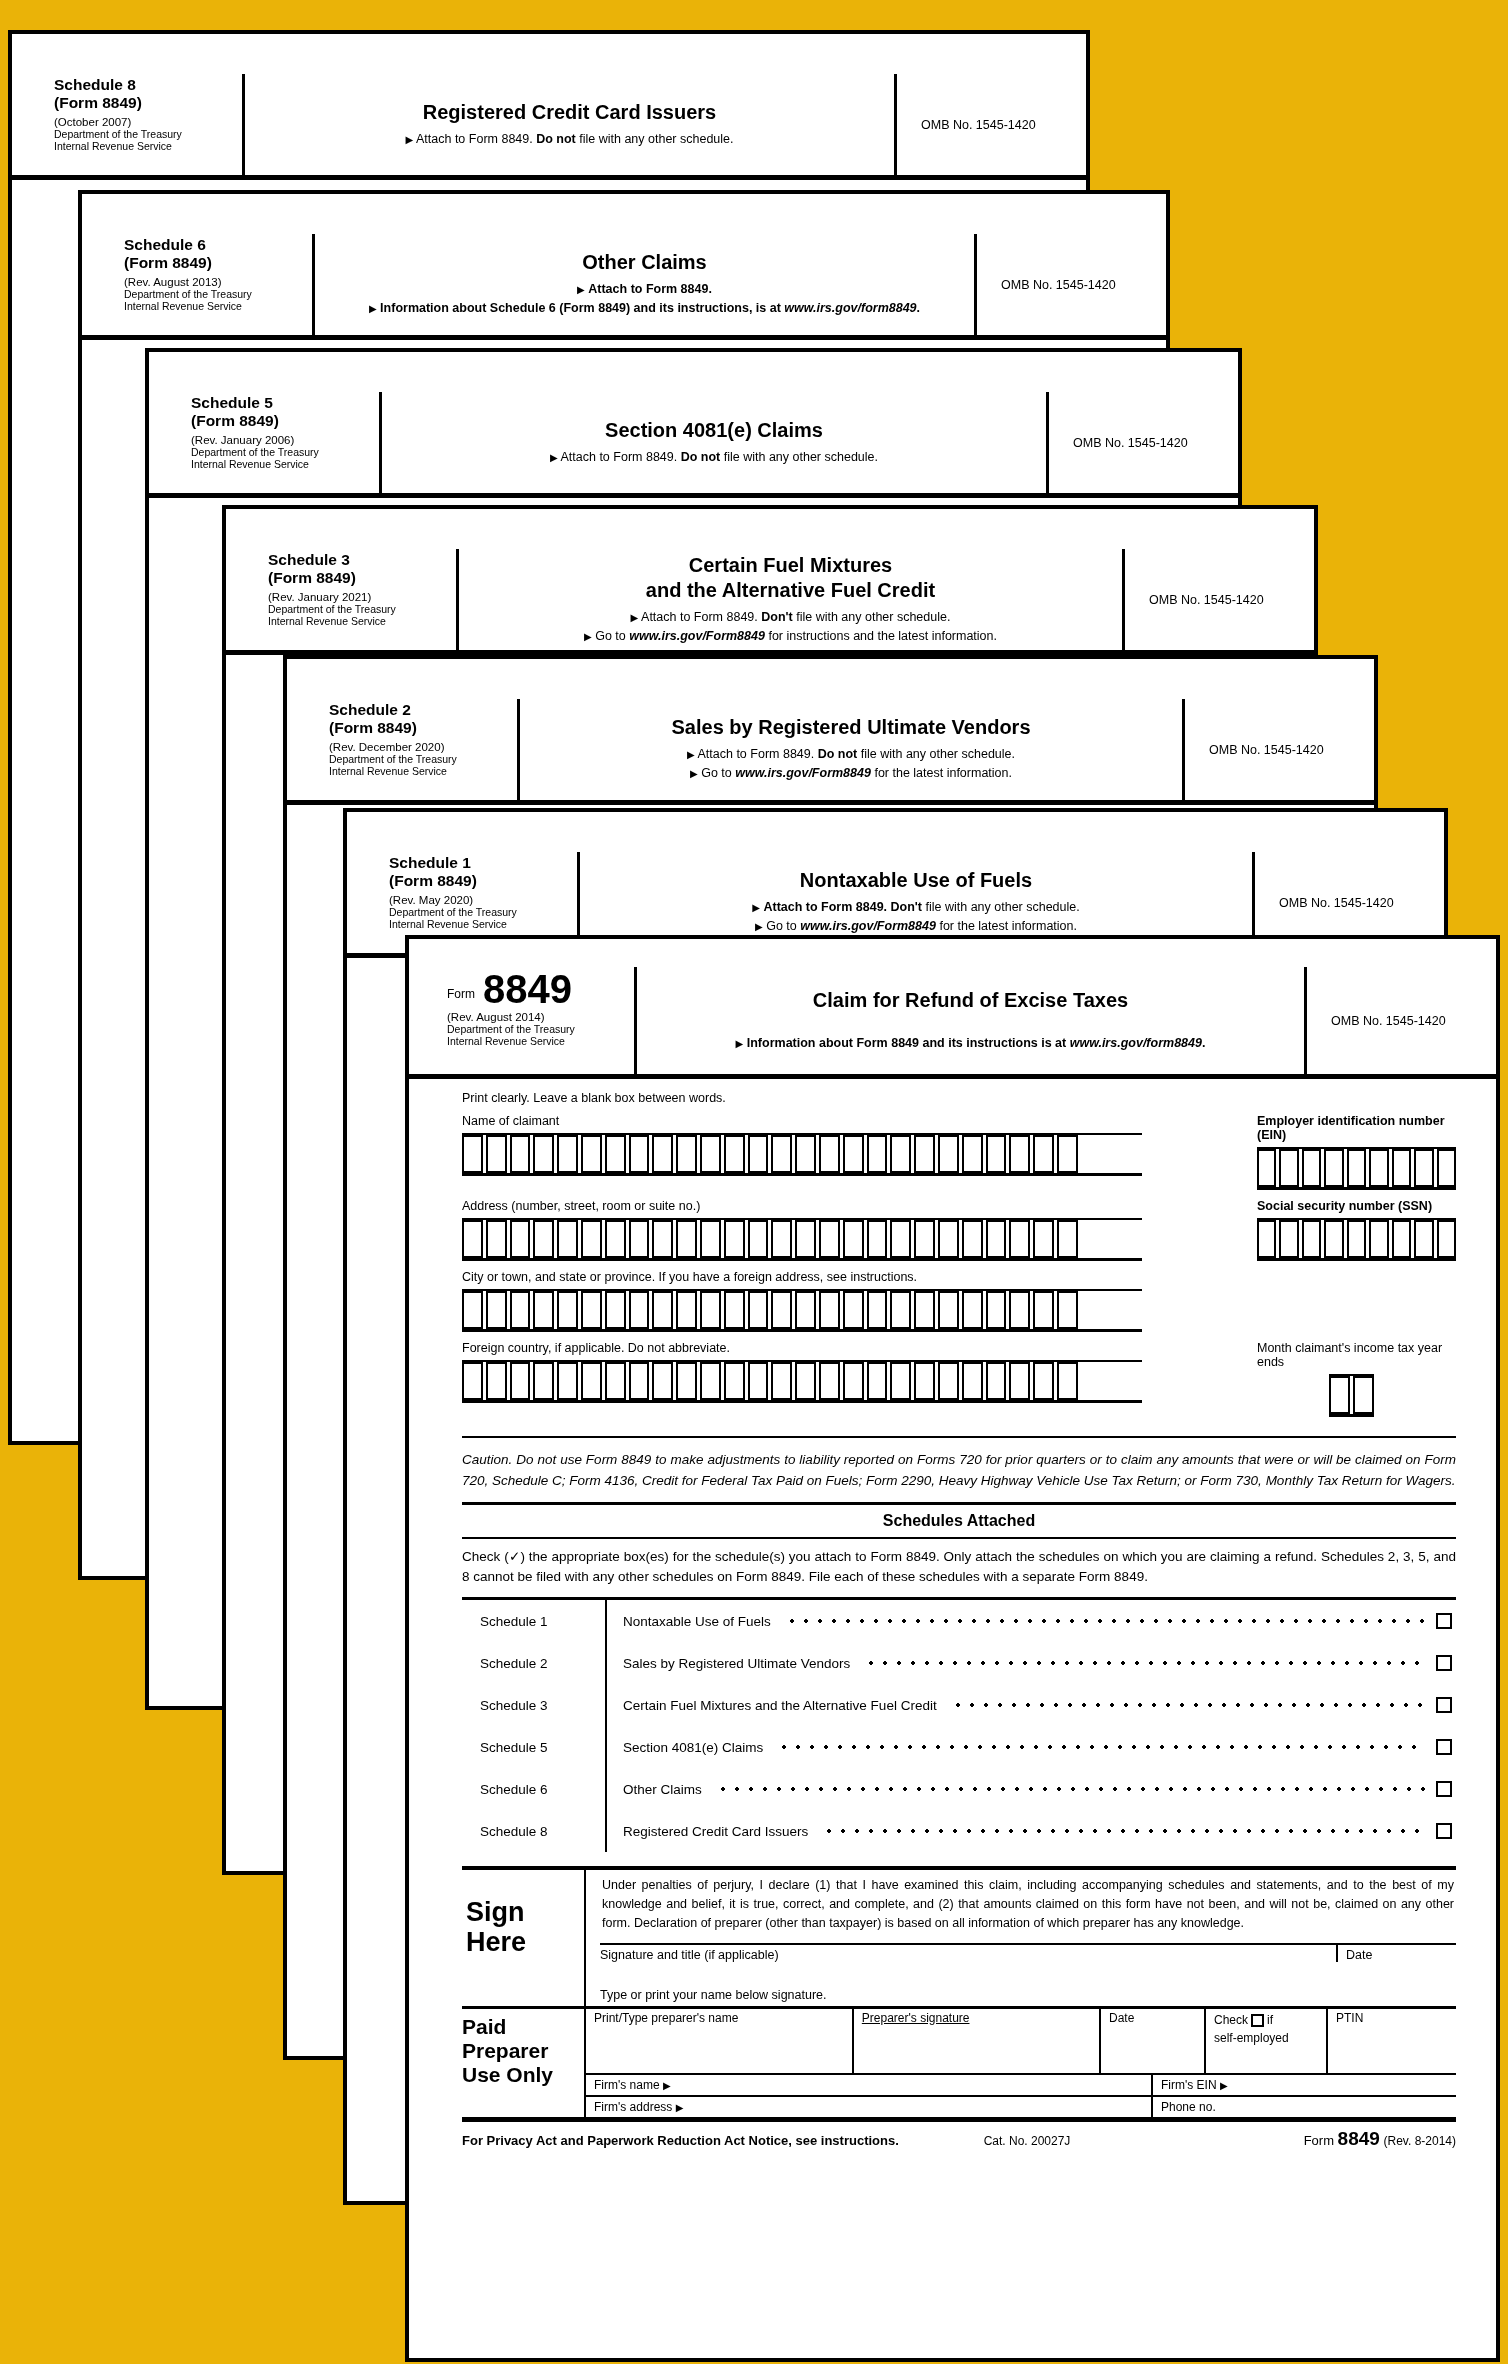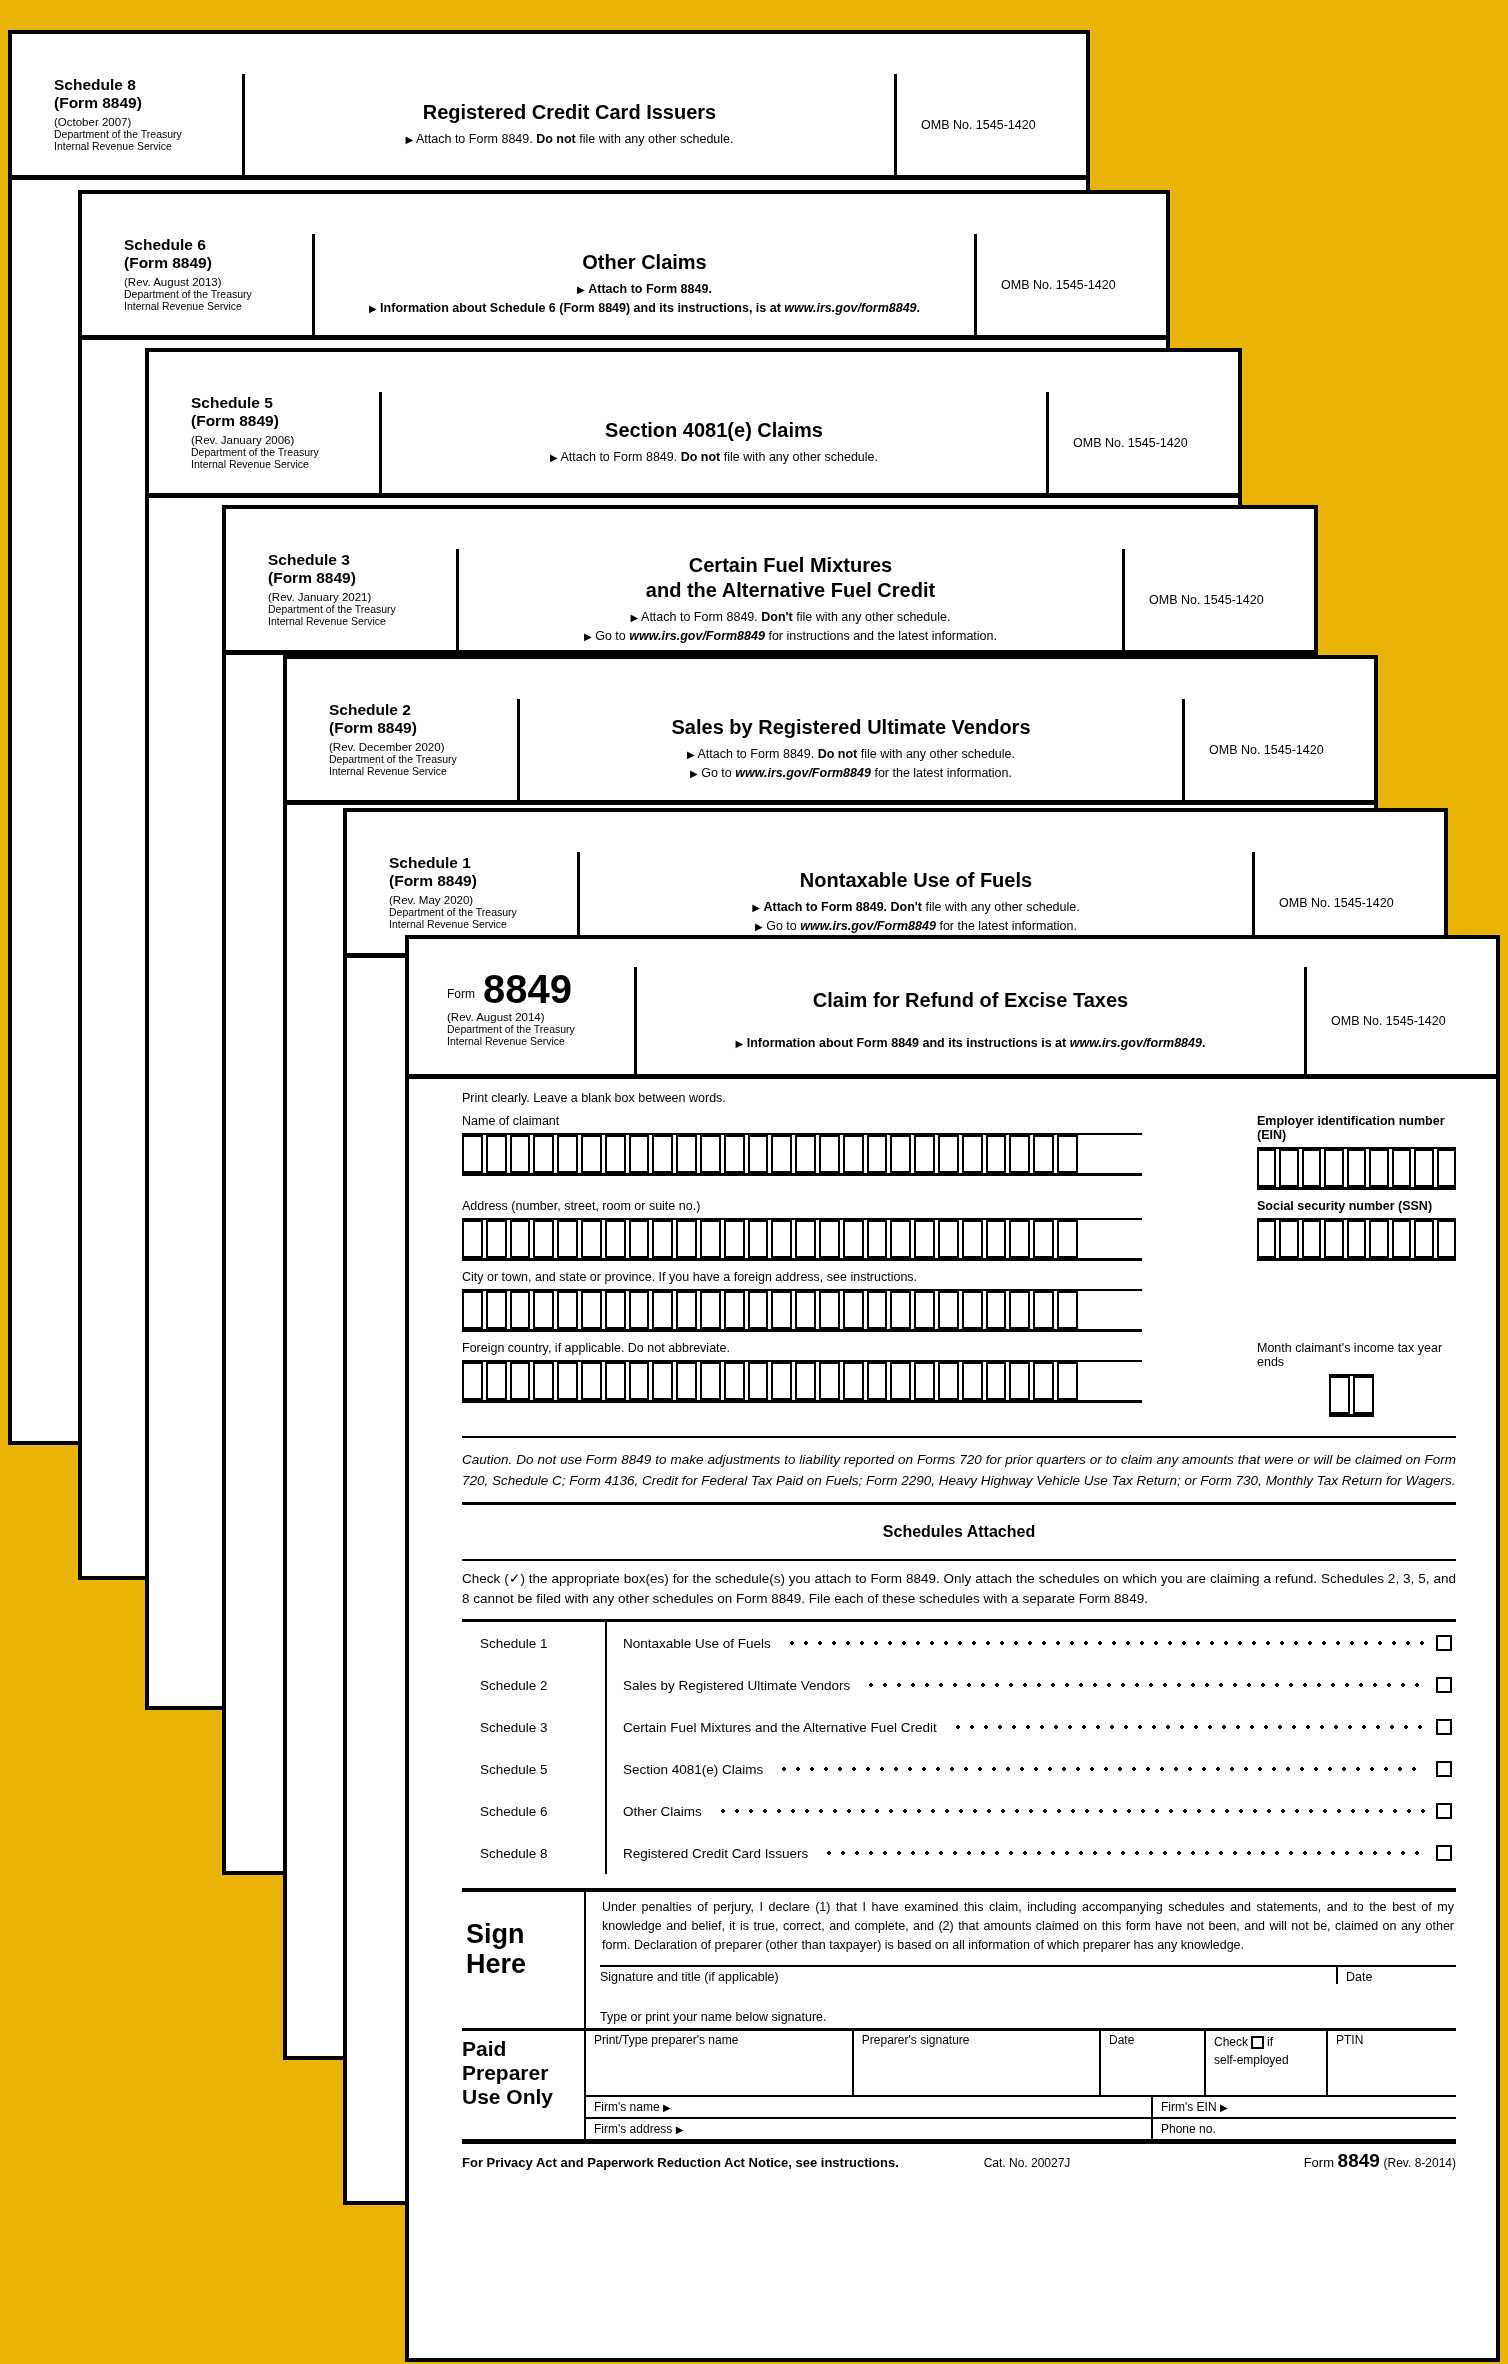--- a/index.html
+++ b/index.html
@@ -51,21 +51,21 @@
   .comb span { display:block; width:20.8px; height:38px; border:2.5px solid #000; background:#fff; }
   .comb.r9 span { width:21.5px; }
   .comb.small { display:inline-flex; }
   .month-wrap { text-align:left; padding-left:72px; margin-top:2px; }
 
   .rule-thin { border-top:2px solid #000; margin-top:18px; }
 
   .caution { font-size:13.5px; font-style:italic; line-height:1.55; text-align:justify; margin-top:12px; }
   .caution .cb { font-weight:normal; font-style:italic; }
 
-  .sa-head { text-align:center; font-weight:bold; font-size:16px; padding:18px 0; border-bottom:2px solid #000; margin-top:10px; border-top:3px solid #000; }
+  .sa-head { text-align:center; font-weight:bold; font-size:16px; padding:7px 0; border-bottom:2px solid #000; margin-top:10px; border-top:3px solid #000; }
   .sa-note { font-size:13.5px; line-height:1.5; text-align:justify; padding:8px 0 10px 0; border-bottom:3px solid #000; }
 
   .sa-table { position:relative; }
   .sa-vline { position:absolute; left:143px; top:0; bottom:0; width:2px; background:#000; }
   .srow { display:flex; align-items:center; padding:13px 0; }
   .srow-name { width:143px; font-size:13.5px; padding-left:18px; }
   .srow-desc { flex:1; display:flex; align-items:center; font-size:13.5px; padding-left:18px; }
   .leader { flex:1; height:6px; margin:0 10px 0 14px;
             background-image:radial-gradient(circle, #000 1.6px, transparent 1.9px);
             background-size:14px 6px; background-position:left bottom; background-repeat:repeat-x; }
@@ -79,21 +79,21 @@
   .sig-line .sig-cell { flex:1; padding-top:3px; }
   .sig-line .date-cell { width:120px; border-left:2px solid #000; padding:3px 0 0 8px; }
   .typeprint { font-size:12.5px; margin-top:26px; padding-bottom:4px; }
 
   .prep { display:flex; border-top:3px solid #000; }
   .prep-label { width:122px; font-size:21px; font-weight:bold; line-height:1.15; padding-top:6px; }
   .prep-main { flex:1; border-left:2px solid #000; }
   .prep-r1 { display:flex; border-bottom:2px solid #000; }
   .prep-r1 > div { padding:2px 0 26px 8px; font-size:12px; }
   .pcell-name { flex:1.25; }
-  .pcell-sig { flex:1.15; border-left:2px solid #000; }
+  .pcell-sig { flex:1.15; border-left:2px solid #000;text-decoration:underline; }
   .pcell-date { width:105px; border-left:2px solid #000; }
   .pcell-check { width:122px; border-left:2px solid #000; line-height:1.5; }
   .pcell-ptin { width:130px; border-left:2px solid #000; }
   .inline-box { display:inline-block; width:13px; height:13px; border:2px solid #000; vertical-align:middle; margin:0 3px; }
   .prep-r2 { display:flex; border-bottom:2px solid #000; }
   .prep-r2 > div, .prep-r3 > div { padding:3px 0 3px 8px; font-size:12px; }
   .prep-r3 { display:flex; }
   .firm-l { flex:1; }
   .firm-r { width:305px; border-left:2px solid #000; }
   .tri { font-size:10px; }

